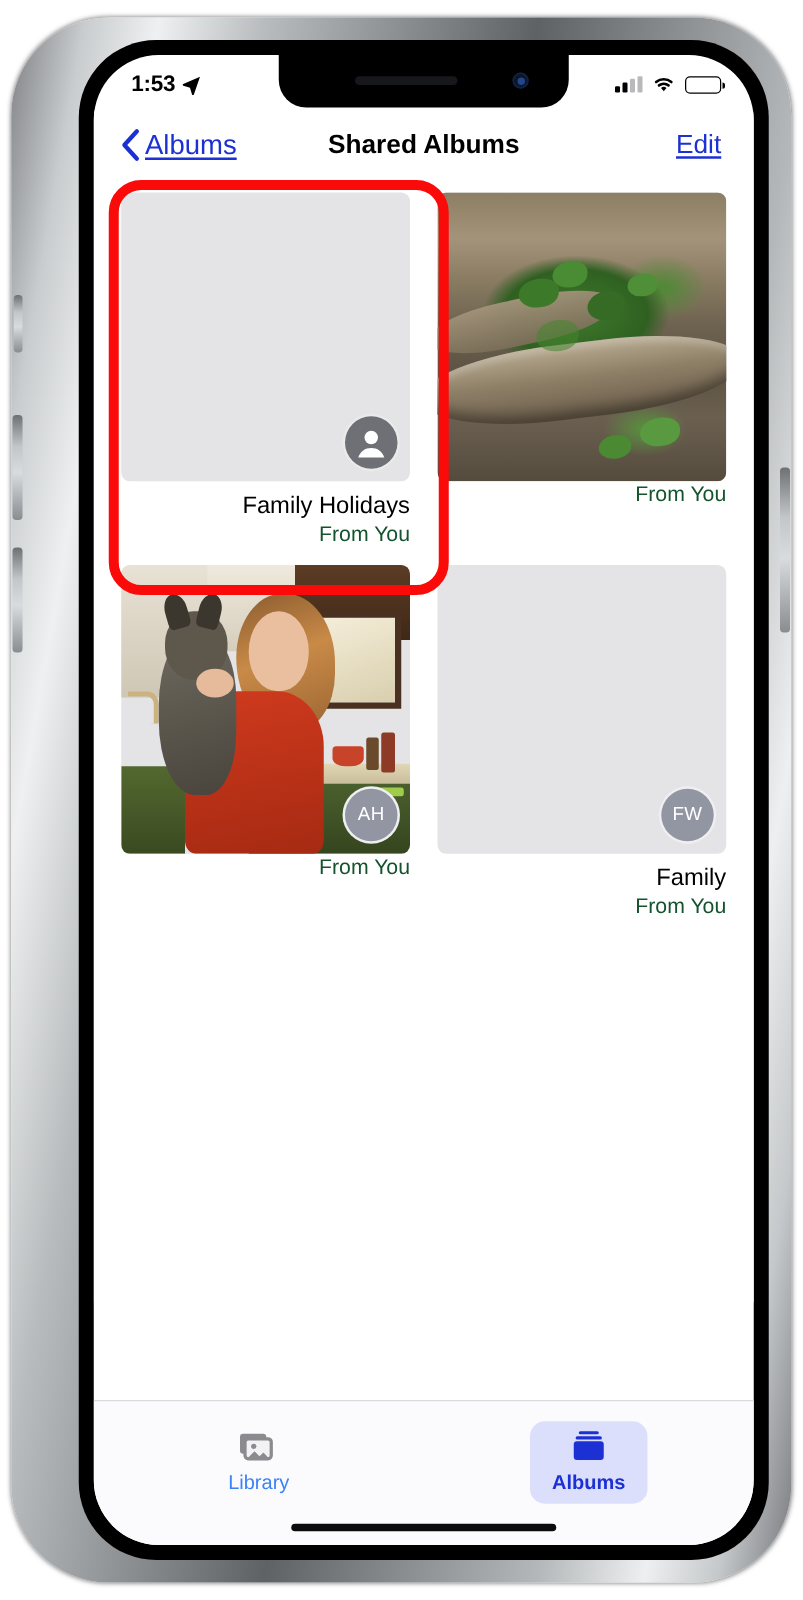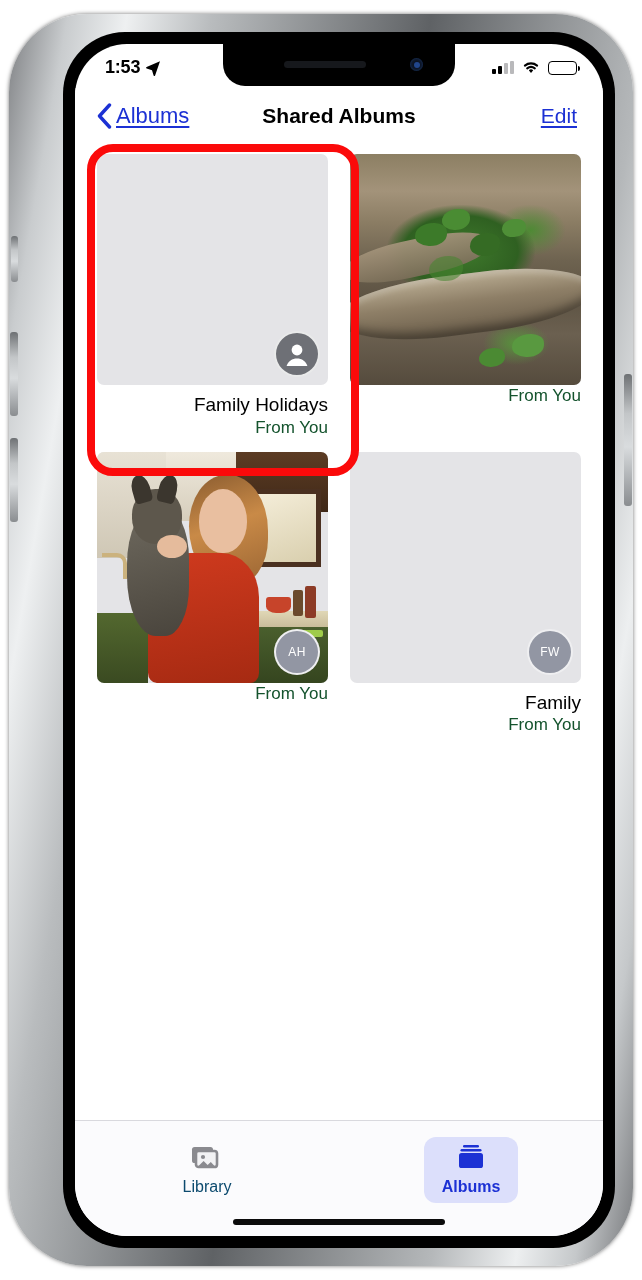--- a/index.html
+++ b/index.html
@@ -226,21 +226,21 @@
     bottom: 8px;
     width: 46px;
     height: 46px;
     border-radius: 50%;
     background: #9296a3;
     border: 2px solid rgba(255,255,255,.85);
     display: flex;
     align-items: center;
     justify-content: center;
     color: #fff;
-    font-size: 12px;
+    font-size: 15px;
     letter-spacing: .3px;
   }
   .badge.person { background: #6e7076; }
   .badge svg { display: block; }
 
   
   .art { position: absolute; inset: 0; }
 
   
   .art-garden {
@@ -331,21 +331,21 @@
   }
   .tab-inner {
     display: flex;
     flex-direction: column;
     align-items: center;
     gap: 5px;
     padding: 6px 18px 7px 18px;
     border-radius: 12px;
   }
   .tab.active .tab-inner { background: #dcdffb; }
-  .tab-label { font-size: 16px; color: #0c4a6e; }
+  .tab-label { font-size: 16px; color: #3b82f6; }
   .tab.active .tab-label { color: #1c31d4; font-weight: bold; }
   .tab-icon { width: 34px; height: 30px; display: flex; align-items: center; justify-content: center; }
 
   .home-indicator {
     position: absolute;
     left: 50%;
     transform: translateX(-50%);
     bottom: 11px;
     width: 212px;
     height: 6px;

